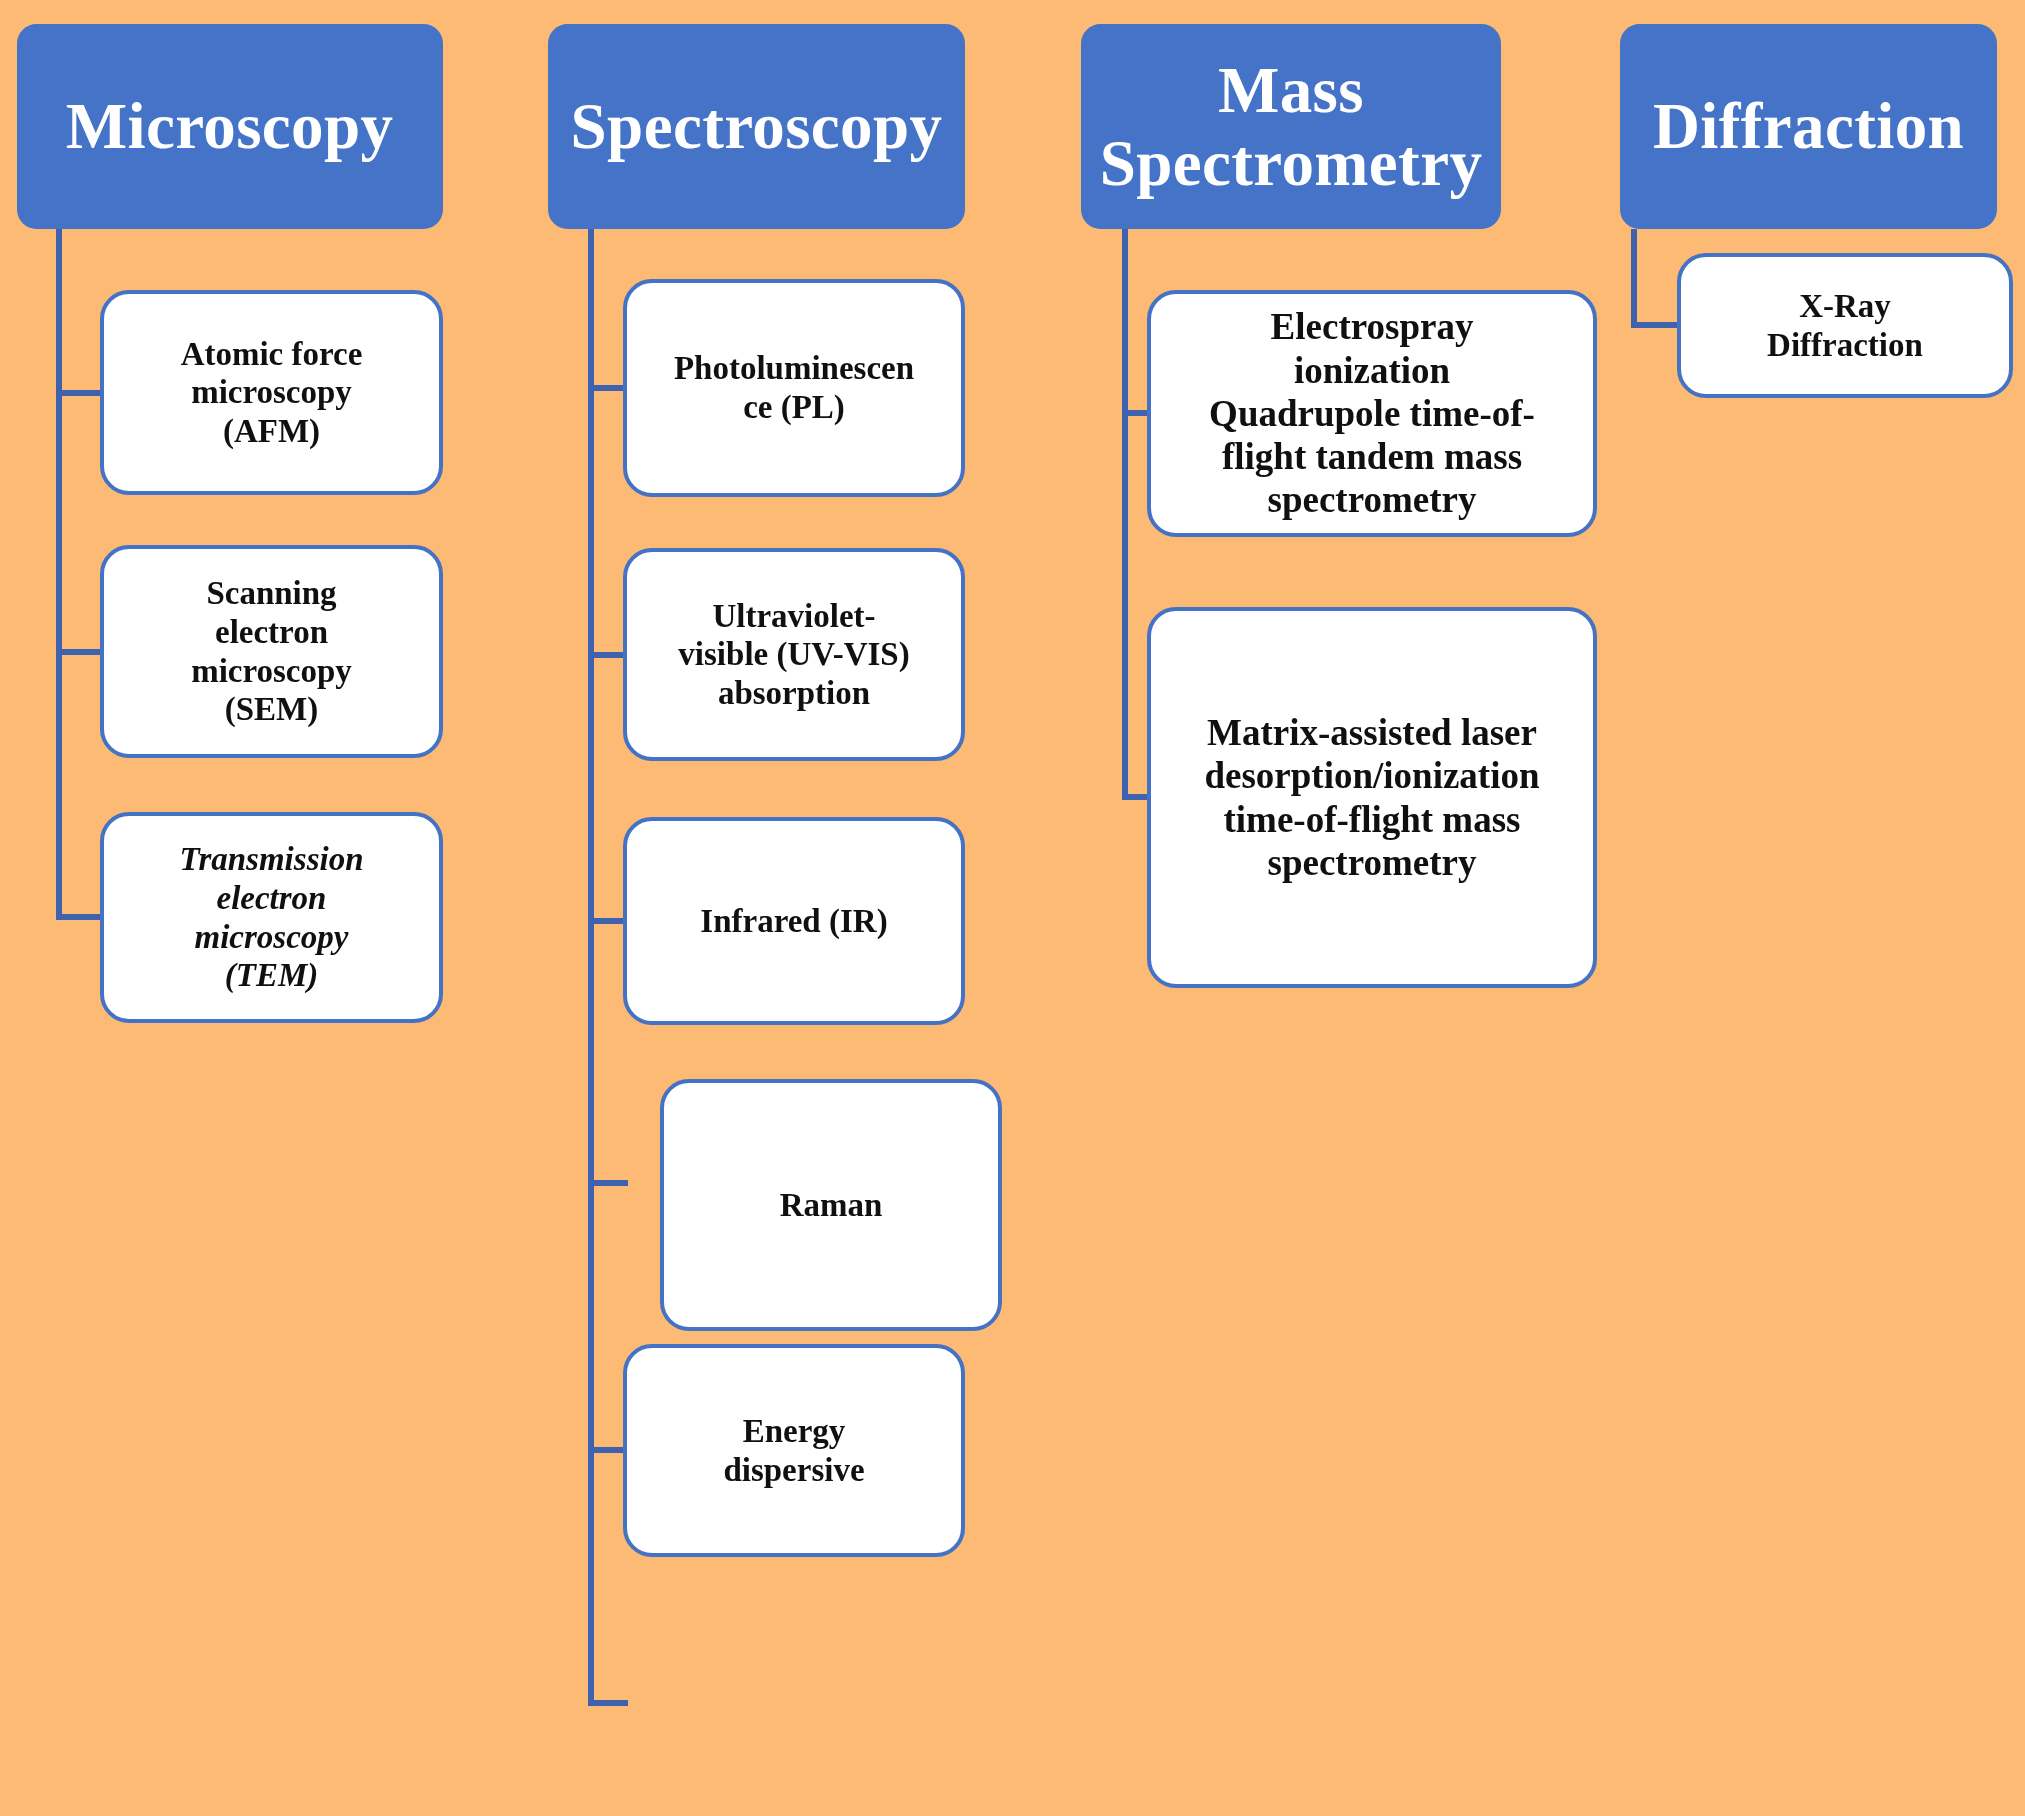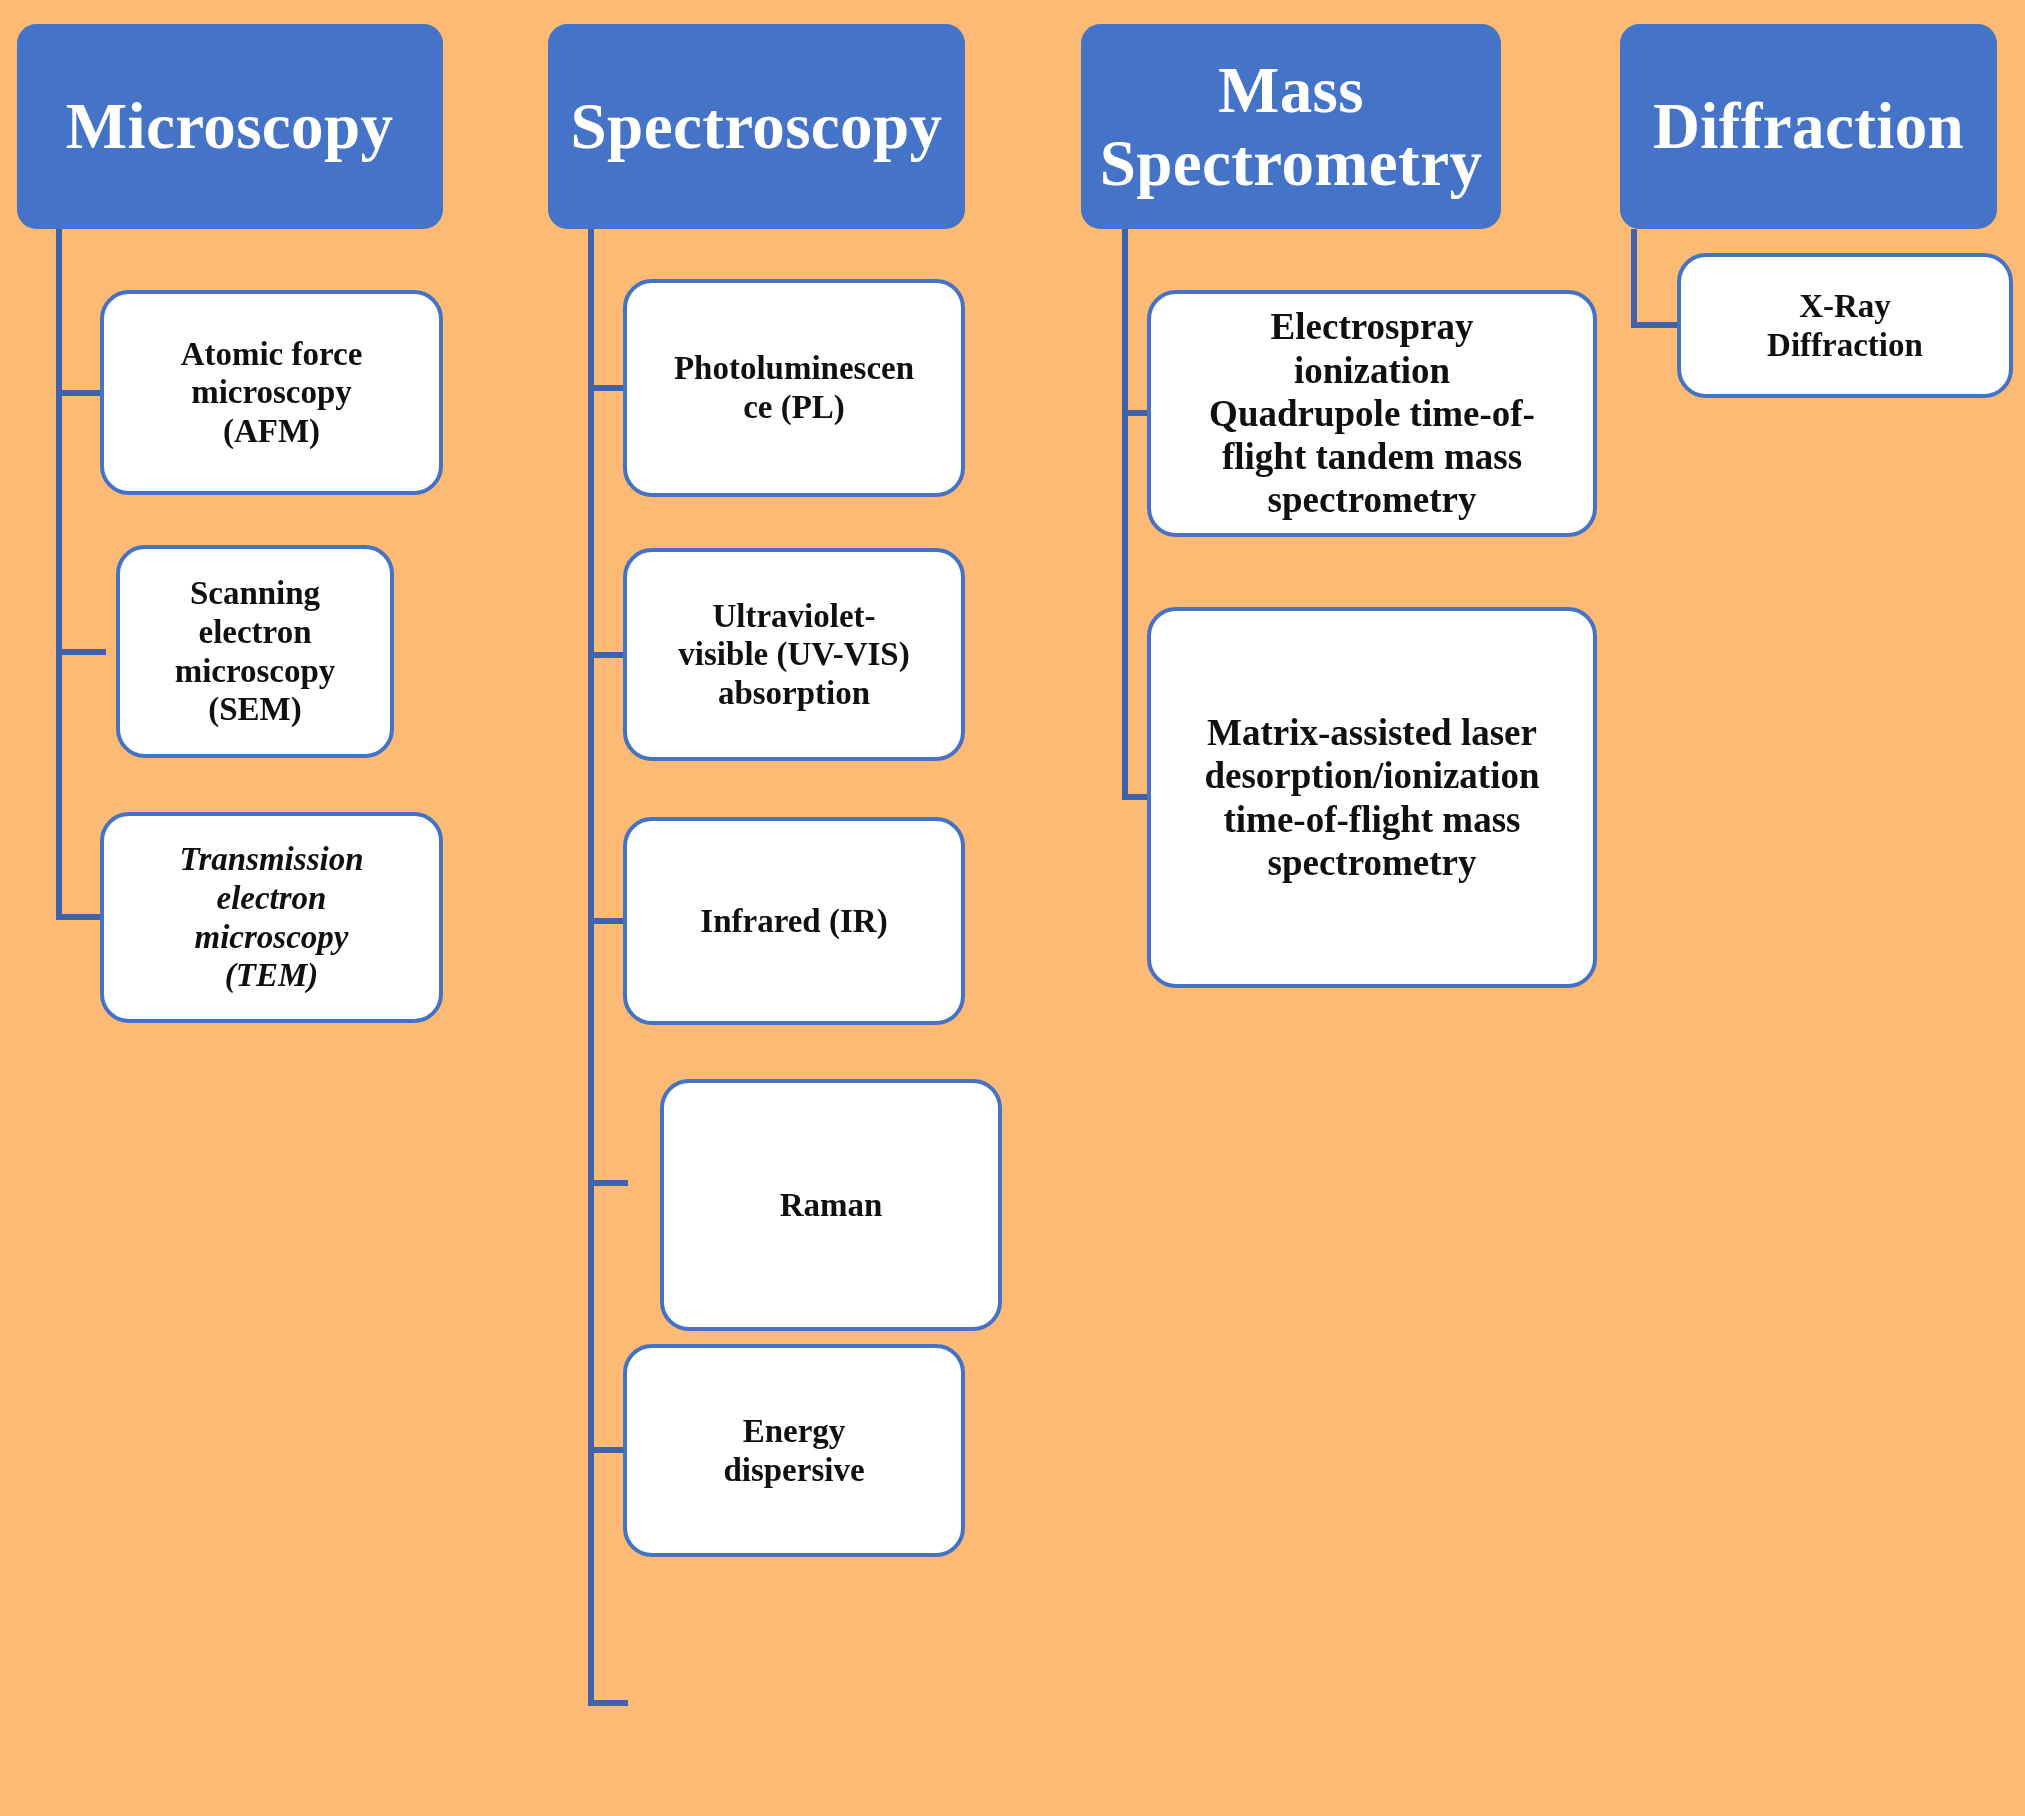--- a/index.html
+++ b/index.html
@@ -43,21 +43,21 @@
     padding:0 6px;
     box-sizing:border-box;
   }
   
   #t1{left:56px;top:229px;width:6px;height:691px;}
   #b-afm{left:56px;top:390px;width:50px;height:6px;}
   #b-sem{left:56px;top:649px;width:50px;height:6px;}
   #b-tem{left:56px;top:914px;width:50px;height:6px;}
   #h1{left:16.6px;top:24px;width:426px;height:205px;}
   #afm{left:100px;top:290px;width:343px;height:205px;}
-  #sem{left:100px;top:545px;width:278px;height:213px;margin-left:16px;}
+  #sem{left:100px;top:545px;width:343px;height:213px;}
   #tem{left:100px;top:812px;width:343px;height:211px;font-style:italic;}
   
   #t2{left:588px;top:229px;width:6px;height:1477px;}
   #b-pl{left:588px;top:385px;width:40px;height:6px;}
   #b-uv{left:588px;top:652px;width:40px;height:6px;}
   #b-ir{left:588px;top:918px;width:40px;height:6px;}
   #b-raman{left:588px;top:1180px;width:40px;height:6px;}
   #b-ed{left:588px;top:1447px;width:40px;height:6px;}
   #b-nmr{left:588px;top:1700px;width:40px;height:6px;}
   #h2{left:548px;top:24px;width:417px;height:205px;}

